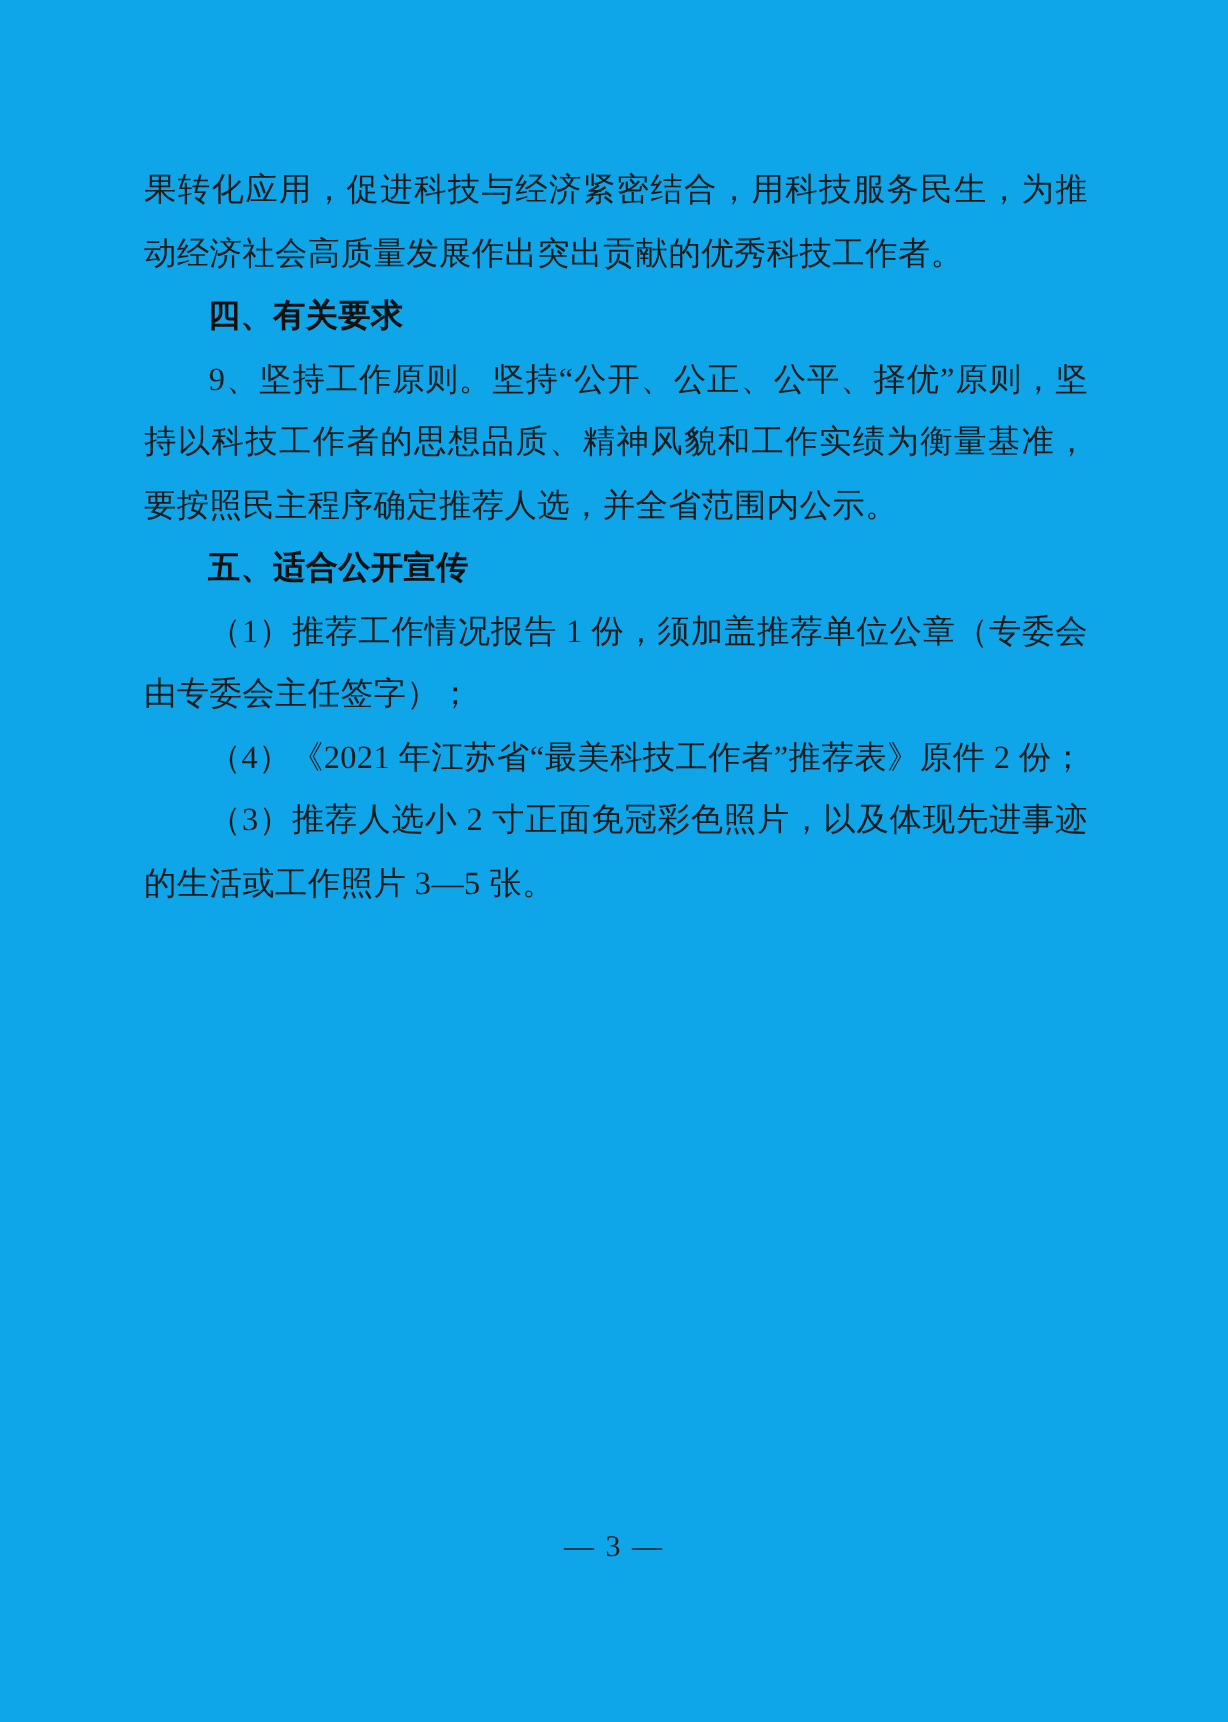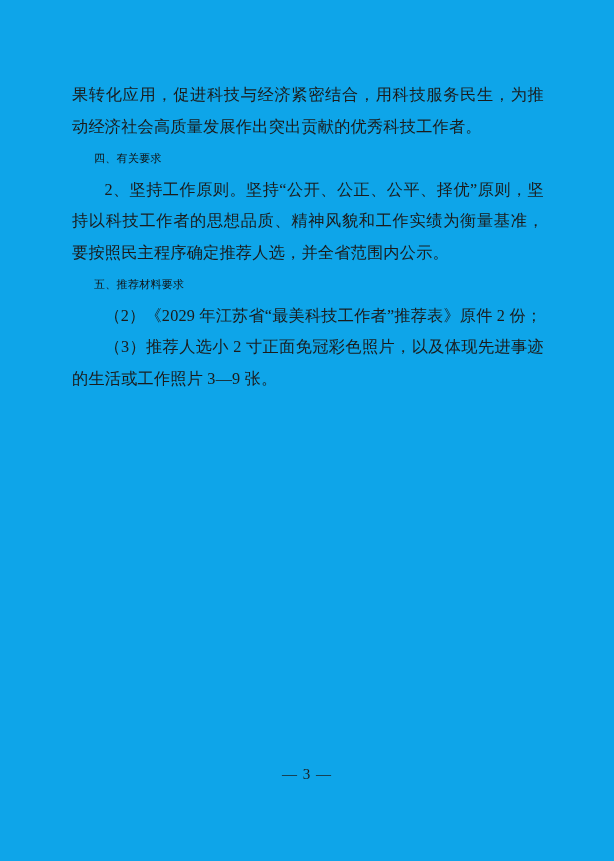--- a/index.html
+++ b/index.html
@@ -30,24 +30,24 @@
     color: #1b1b1b;
     text-align: justify;
     text-justify: inter-ideograph;
     margin: 0;
     letter-spacing: 0.2px;
   }
   .indent2 {
     text-indent: 2em;
   }
   .heading {
-    font-size: 11px;
+    font-size: 16px;
     line-height: 31.5px;
     color: #111111;
-    font-weight: normal;
+    font-weight: bold;
     text-indent: 2em;
     margin: 0;
     letter-spacing: 0.3px;
   }
   .footer {
     position: absolute;
     left: 0;
     right: 0;
     top: 766px;
     text-align: center;
@@ -56,19 +56,20 @@
     letter-spacing: 1px;
   }
 </style>
 </head>
 <body>
 
 <div class="page">
   <div class="content">
     <p class="para">果转化应用，促进科技与经济紧密结合，用科技服务民生，为推动经济社会高质量发展作出突出贡献的优秀科技工作者。</p>
     <p class="heading">四、有关要求</p>
-    <p class="para indent2">2、坚持工作原则。坚持“公开、公正、公平、择优”原则，坚持以科技工作者的思想品质、精神风貌和工作实绩为衡量基准，要按照民主程序确定推荐人选，并全省范围内公示。</p>
-    <p class="heading">五、推荐材料要求</p>
-    <p class="para indent2">（2）《2029 年江苏省“最美科技工作者”推荐表》原件 2 份；</p>
-    <p class="para indent2">（3）推荐人选小 2 寸正面免冠彩色照片，以及体现先进事迹的生活或工作照片 3—9 张。</p>
+    <p class="para indent2">9、坚持工作原则。坚持“公开、公正、公平、择优”原则，坚持以科技工作者的思想品质、精神风貌和工作实绩为衡量基准，要按照民主程序确定推荐人选，并全省范围内公示。</p>
+    <p class="heading">五、适合公开宣传</p>
+    <p class="para indent2">（1）推荐工作情况报告 1 份，须加盖推荐单位公章（专委会由专委会主任签字）；</p>
+    <p class="para indent2">（4）《2021 年江苏省“最美科技工作者”推荐表》原件 2 份；</p>
+    <p class="para indent2">（3）推荐人选小 2 寸正面免冠彩色照片，以及体现先进事迹的生活或工作照片 3—5 张。</p>
   </div>
   <div class="footer">— 3 —</div>
 </div>
 
 </body></html>

